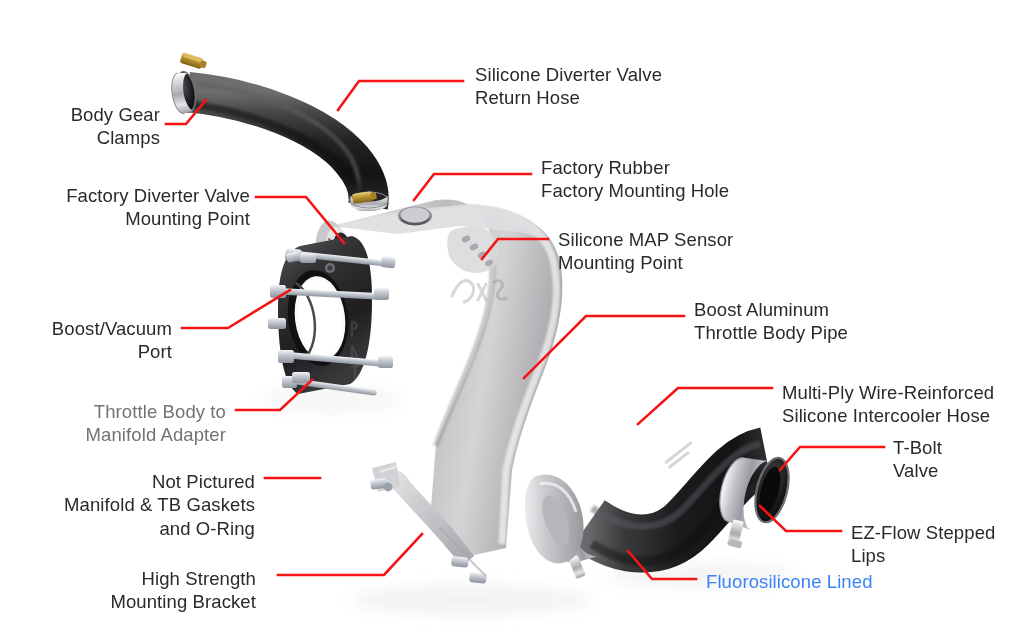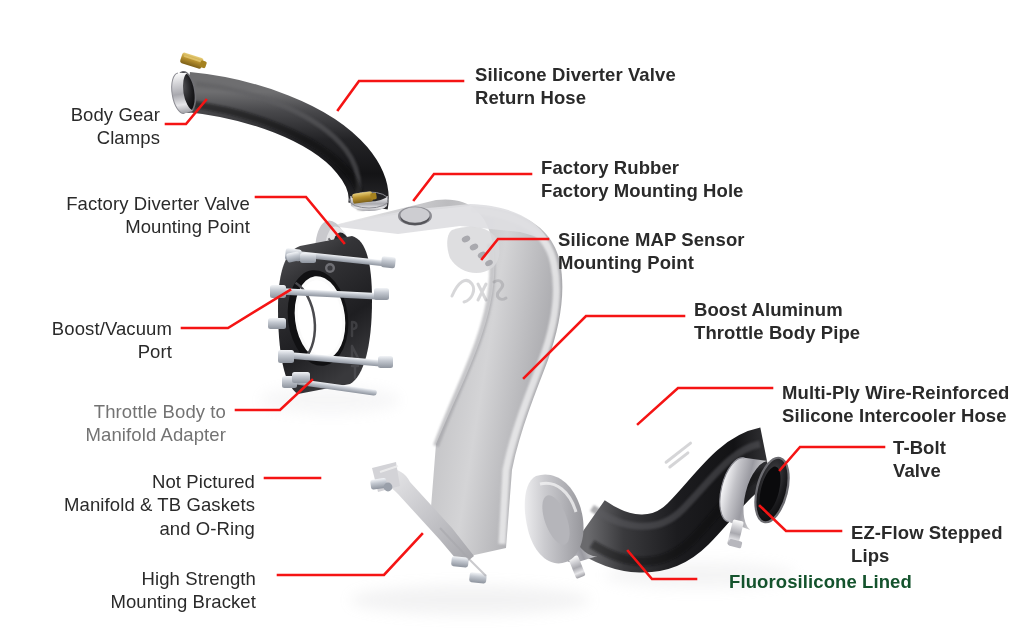--- a/index.html
+++ b/index.html
@@ -19,21 +19,21 @@
 
   .callout{
     position:absolute;
     color:#2a2a2a;
     font-size:18.5px;
     line-height:1.26;
     letter-spacing:.1px;
     white-space:pre-line;
     -webkit-font-smoothing:antialiased;
   }
-  .callout.l{text-align:left;font-weight:bold;}
+  .callout.l{text-align:left;}
   .callout.r{text-align:right;}
 </style>
 </head>
 <body>
 
 <div id="stage">
 
   <svg id="artwork" viewBox="0 0 1024 640" aria-hidden="true">
     <defs>
 
@@ -319,21 +319,21 @@
         <polyline points="278,575 384,575 422,534" stroke="#f51414"></polyline>
         <polyline points="696,579 652,579 628,551" stroke="#f51414"></polyline>
       </g>
   </svg>
 
   <div id="callout-layer">
       <div class="callout r" style="left: 20px; top: 103px; width: 140px; color: rgb(42, 42, 42);">Body Gear
 Clamps</div>
       <div class="callout l" style="left: 475px; top: 63px; width: 330px; color: rgb(42, 42, 42);">Silicone Diverter Valve
 Return Hose</div>
-      <div class="callout r" style="left: 30px; top: 184px; width: 220px; color: rgb(42, 42, 42); margin-top: 8px;">Factory Diverter Valve
+      <div class="callout r" style="left: 30px; top: 184px; width: 220px; color: rgb(42, 42, 42);">Factory Diverter Valve
 Mounting Point</div>
       <div class="callout l" style="left: 541px; top: 156px; width: 330px; color: rgb(42, 42, 42);">Factory Rubber
 Factory Mounting Hole</div>
       <div class="callout l" style="left: 558px; top: 228px; width: 300px; color: rgb(42, 42, 42);">Silicone MAP Sensor
 Mounting Point</div>
       <div class="callout r" style="left: 22px; top: 317px; width: 150px; color: rgb(42, 42, 42);">Boost/Vacuum
 Port</div>
       <div class="callout l" style="left: 694px; top: 298px; width: 290px; color: rgb(42, 42, 42);">Boost Aluminum
 Throttle Body Pipe</div>
       <div class="callout r" style="left: 26px; top: 400px; width: 200px; color: #737373;">Throttle Body to
@@ -342,16 +342,16 @@
 Silicone Intercooler Hose</div>
       <div class="callout l" style="left: 893px; top: 436px; width: 120px; color: rgb(42, 42, 42);">T-Bolt
 Valve</div>
       <div class="callout r" style="left: 30px; top: 470px; width: 225px; color: rgb(42, 42, 42);">Not Pictured
 Manifold &amp; TB Gaskets
 and O-Ring</div>
       <div class="callout l" style="left: 851px; top: 521px; width: 180px; color: rgb(42, 42, 42);">EZ-Flow Stepped
 Lips</div>
       <div class="callout r" style="left: 56px; top: 567px; width: 200px; color: rgb(42, 42, 42);">High Strength
 Mounting Bracket</div>
-      <div class="callout l" style="left: 706px; top: 570px; width: 230px; color: #14532d; margin-left: 23px;">Fluorosilicone Lined</div>
+      <div class="callout l" style="left: 706px; top: 570px; width: 230px; color: #3b82f6;">Fluorosilicone Lined</div>
     </div>
 
 </div>
 
 </body></html>

